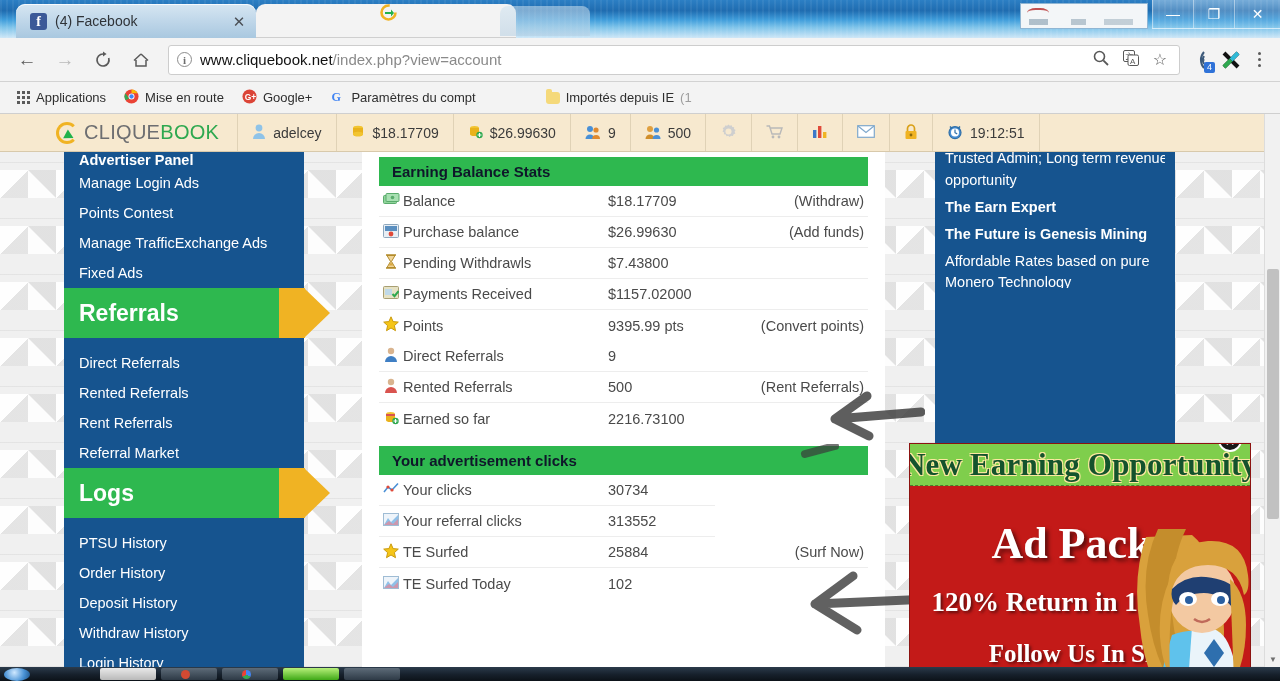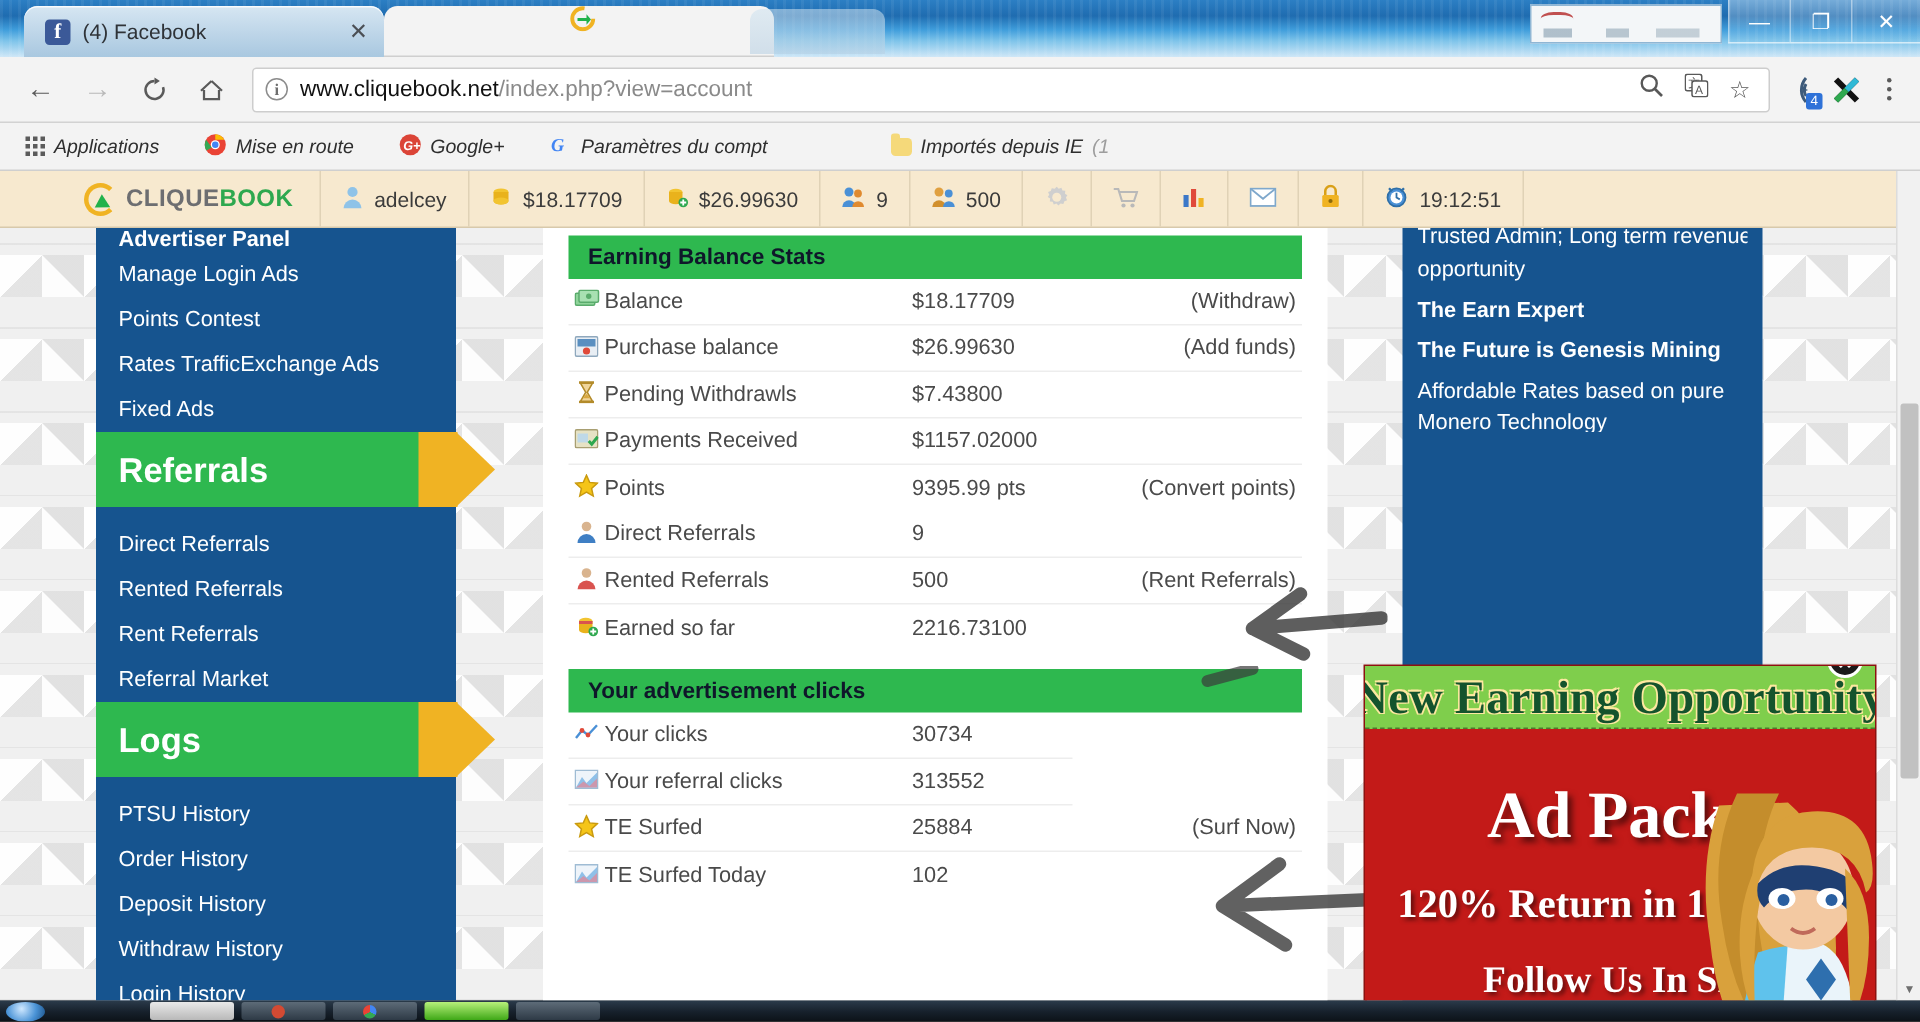--- a/index.html
+++ b/index.html
@@ -108,21 +108,21 @@
     position:absolute; right:1px; bottom:6px; background:#2f72d8; color:#fff;
     font-size:9px; line-height:11px; padding:0 3px; border-radius:2px;
   }
   .menu-dots { width:26px; display:flex; flex-direction:column; align-items:center; gap:3px;}
   .menu-dots i { width:3px; height:3px; border-radius:50%; background:#5a5a5a; display:block;}
 
   
   .bookmarks {
     position:absolute; left:0; top:82px; width:1280px; height:32px;
     background:#f3f3f3; border-bottom:1px solid #cfcfcf;
-    display:flex; align-items:center; gap:16px; padding:0 10px; font-size:13px; color:#2e2e2e;font-style:italic;
+    display:flex; align-items:center; gap:4px; padding:0 10px; font-size:13px; color:#2e2e2e;
   }
   .bm { display:flex; align-items:center; gap:6px; padding:3px 7px; border-radius:3px; white-space:nowrap;}
   .apps-grid { display:grid; grid-template-columns:repeat(3,3px); grid-template-rows:repeat(3,3px); gap:2px; }
   .apps-grid i { width:3px; height:3px; background:#5b5b5b; display:block;}
   .folder-ico{ width:14px; height:12px; background:#f5d97a; border-radius:1px 3px 3px 3px; position:relative;}
   .folder-ico:before{content:"";position:absolute;left:0;top:-3px;width:6px;height:4px;background:#f5d97a;border-radius:2px 2px 0 0;}
   .bm .faded { color:#9d9d9d; }
 
   
   .viewport {
@@ -159,21 +159,21 @@
   .sitebar .cell.logo{ padding-left:56px; padding-right:18px; gap:6px;}
   .logo-mark{
     width:22px; height:22px; border-radius:50%;
     border:3px solid #f0b323; border-right-color:transparent; position:relative; flex:none;
   }
   .logo-mark:after{
     content:""; position:absolute; left:6px; top:6px; width:0;height:0;
     border-left:9px solid #21b24b; border-top:5px solid transparent; border-bottom:5px solid transparent;
     transform:rotate(28deg);
   }
-  .logo-text{ font-size:16px; font-weight:bold; letter-spacing:.3px;}
+  .logo-text{ font-size:20px; font-weight:normal; letter-spacing:.3px;}
   .logo-text .c1{color:#6d6e71;} .logo-text .c2{color:#2ea84f;}
   .em{ font-size:15px; line-height:1; }
 
   
   .leftnav{
     position:absolute; left:64px; top:38px; width:240px; bottom:-40px;
     background:#16548f;
   }
   .nav-item{
     height:30px; display:flex; align-items:center; padding-left:15px;
@@ -551,21 +551,21 @@
             </svg>
         </span>
         <span>19:12:51</span>
       </div>
     </div>
 
     <div class="leftnav">
       <div class="nav-item clipped">Advertiser Panel</div>
       <div class="nav-item">Manage Login Ads</div>
       <div class="nav-item">Points Contest</div>
-      <div class="nav-item">Rates TrafficExchange Ads</div>
+      <div class="nav-item">Manage TrafficExchange Ads</div>
       <div class="nav-item">Fixed Ads</div>
       <div class="nav-head">
         <span>Referrals</span>
         <span class="arrowbg"></span>
         <span class="arrow"></span>
       </div>
       <div style="height:10px"></div>
       <div class="nav-item">Direct Referrals</div>
       <div class="nav-item">Rented Referrals</div>
       <div class="nav-item">Rent Referrals</div>

